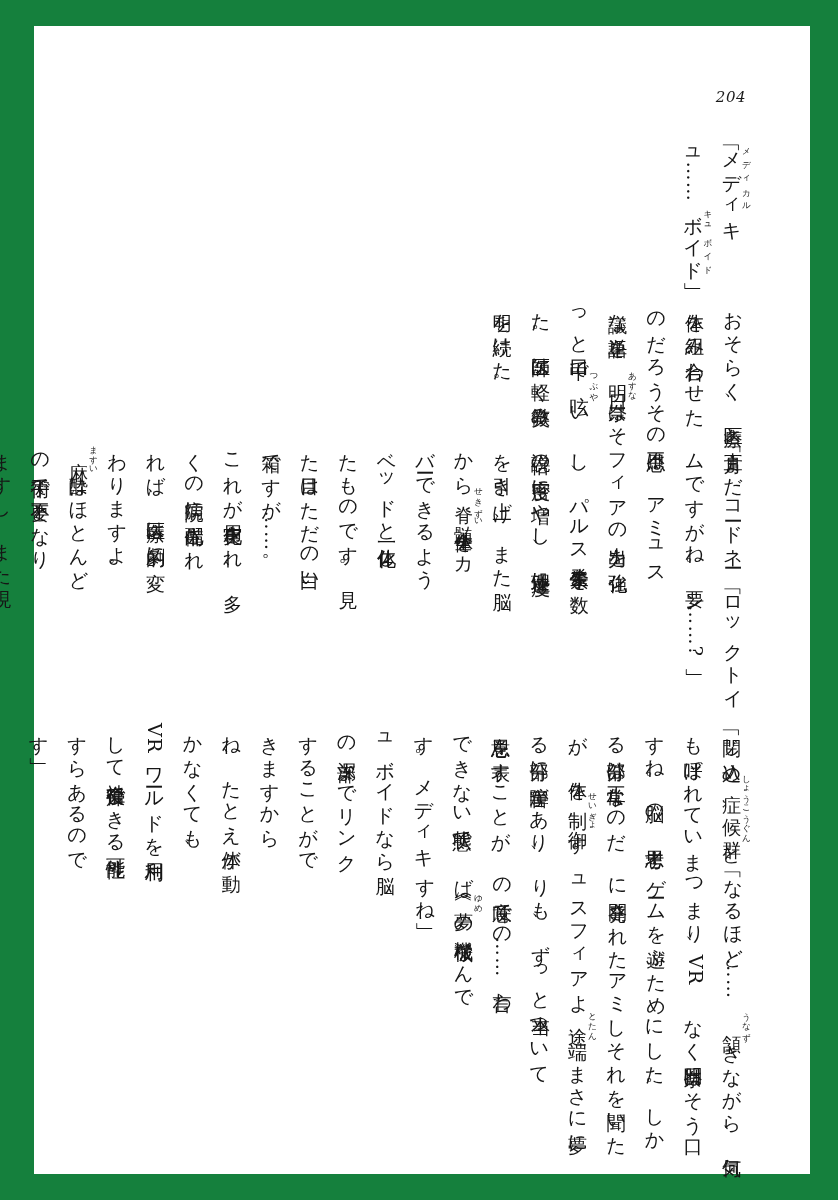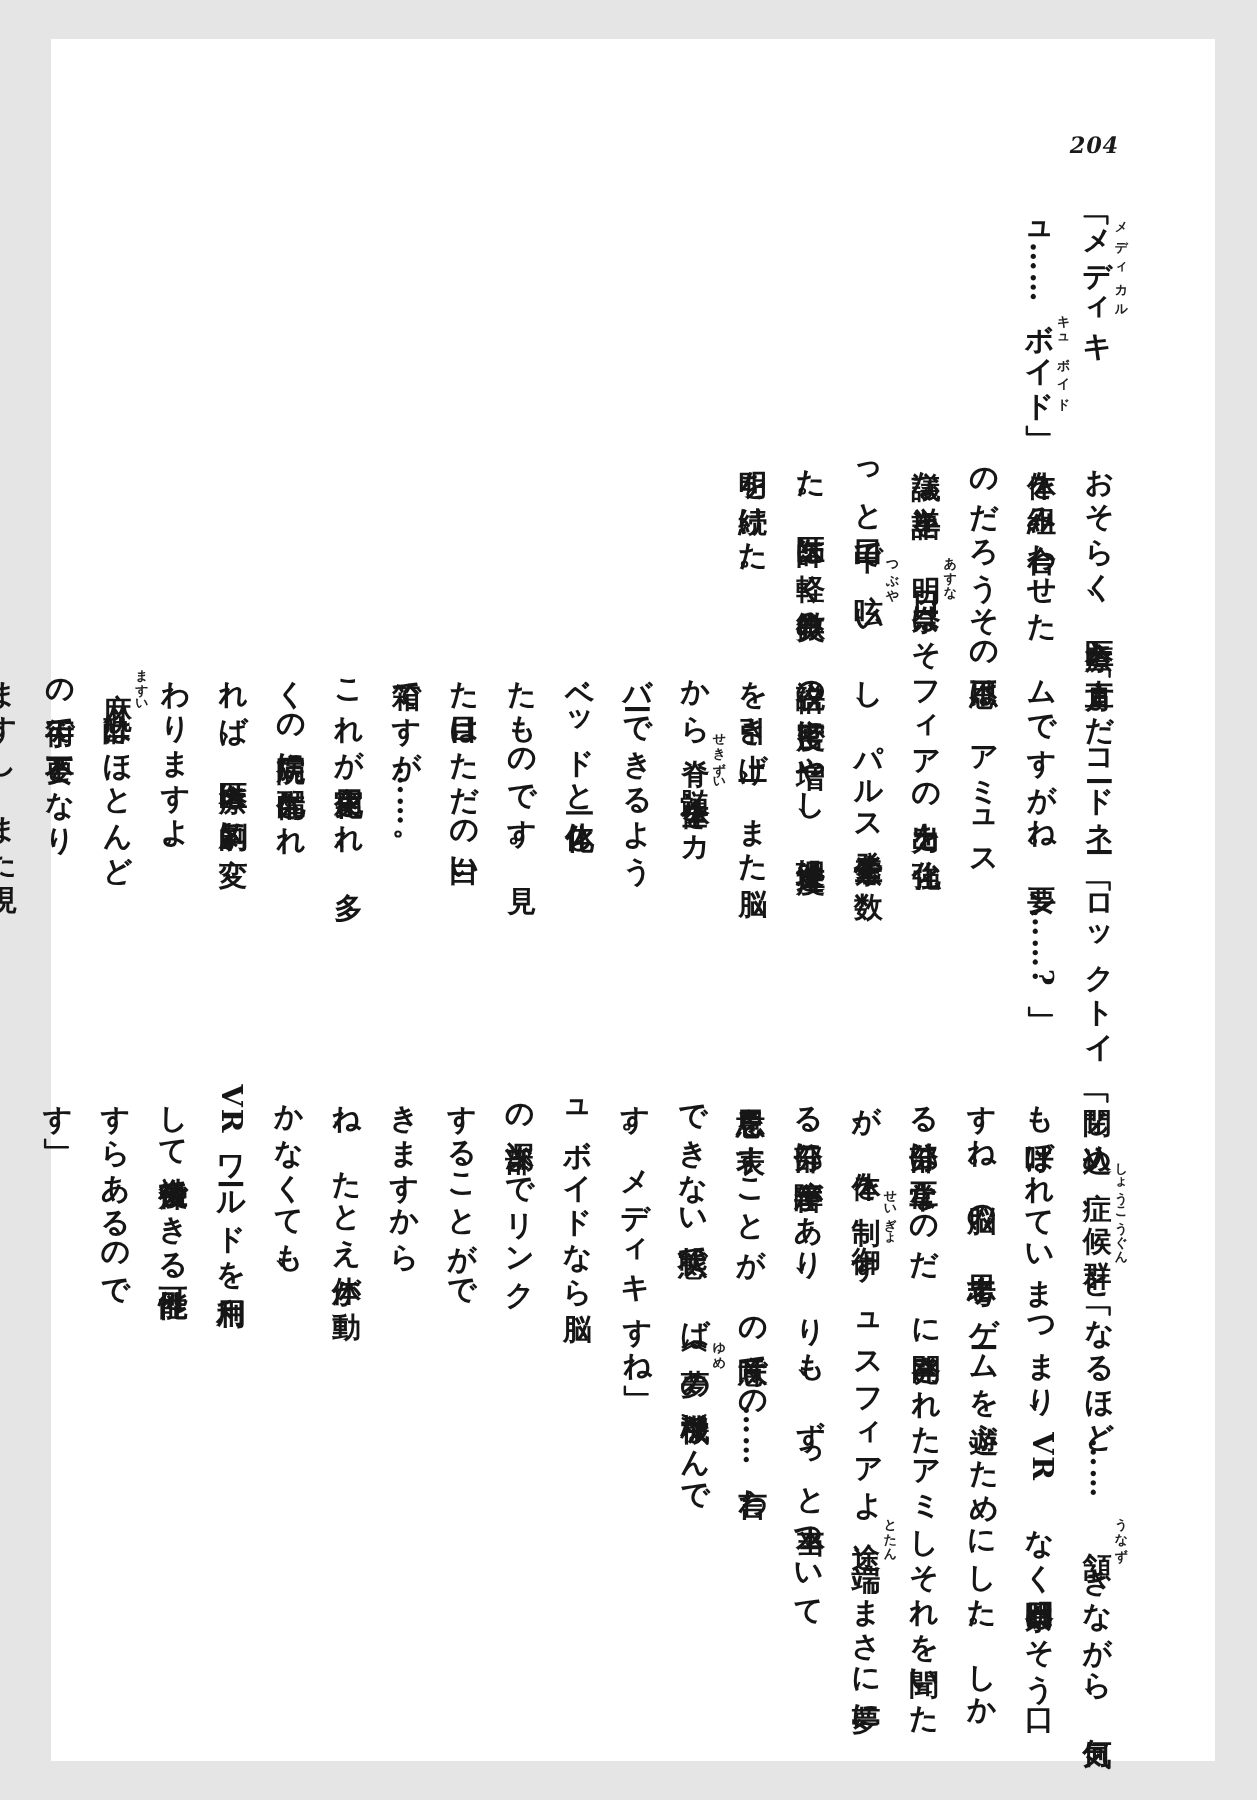--- a/index.html
+++ b/index.html
@@ -13,22 +13,21 @@
     position: relative;
     font-family: "DejaVu Serif", "Liberation Serif", serif;
     color: #1a1a1a;
     overflow: hidden;
   }
 
   
   .page {
     position: absolute;
     inset: 0;
-    background: #e5e5e5;
-    font-weight: bold;
+    background: #15803d;
   }
   .page-inner {
     position: absolute;
     left: 34px;
     top: 26px;
     right: 28px;
     bottom: 26px;
     background: #ffffff;
   }
 

